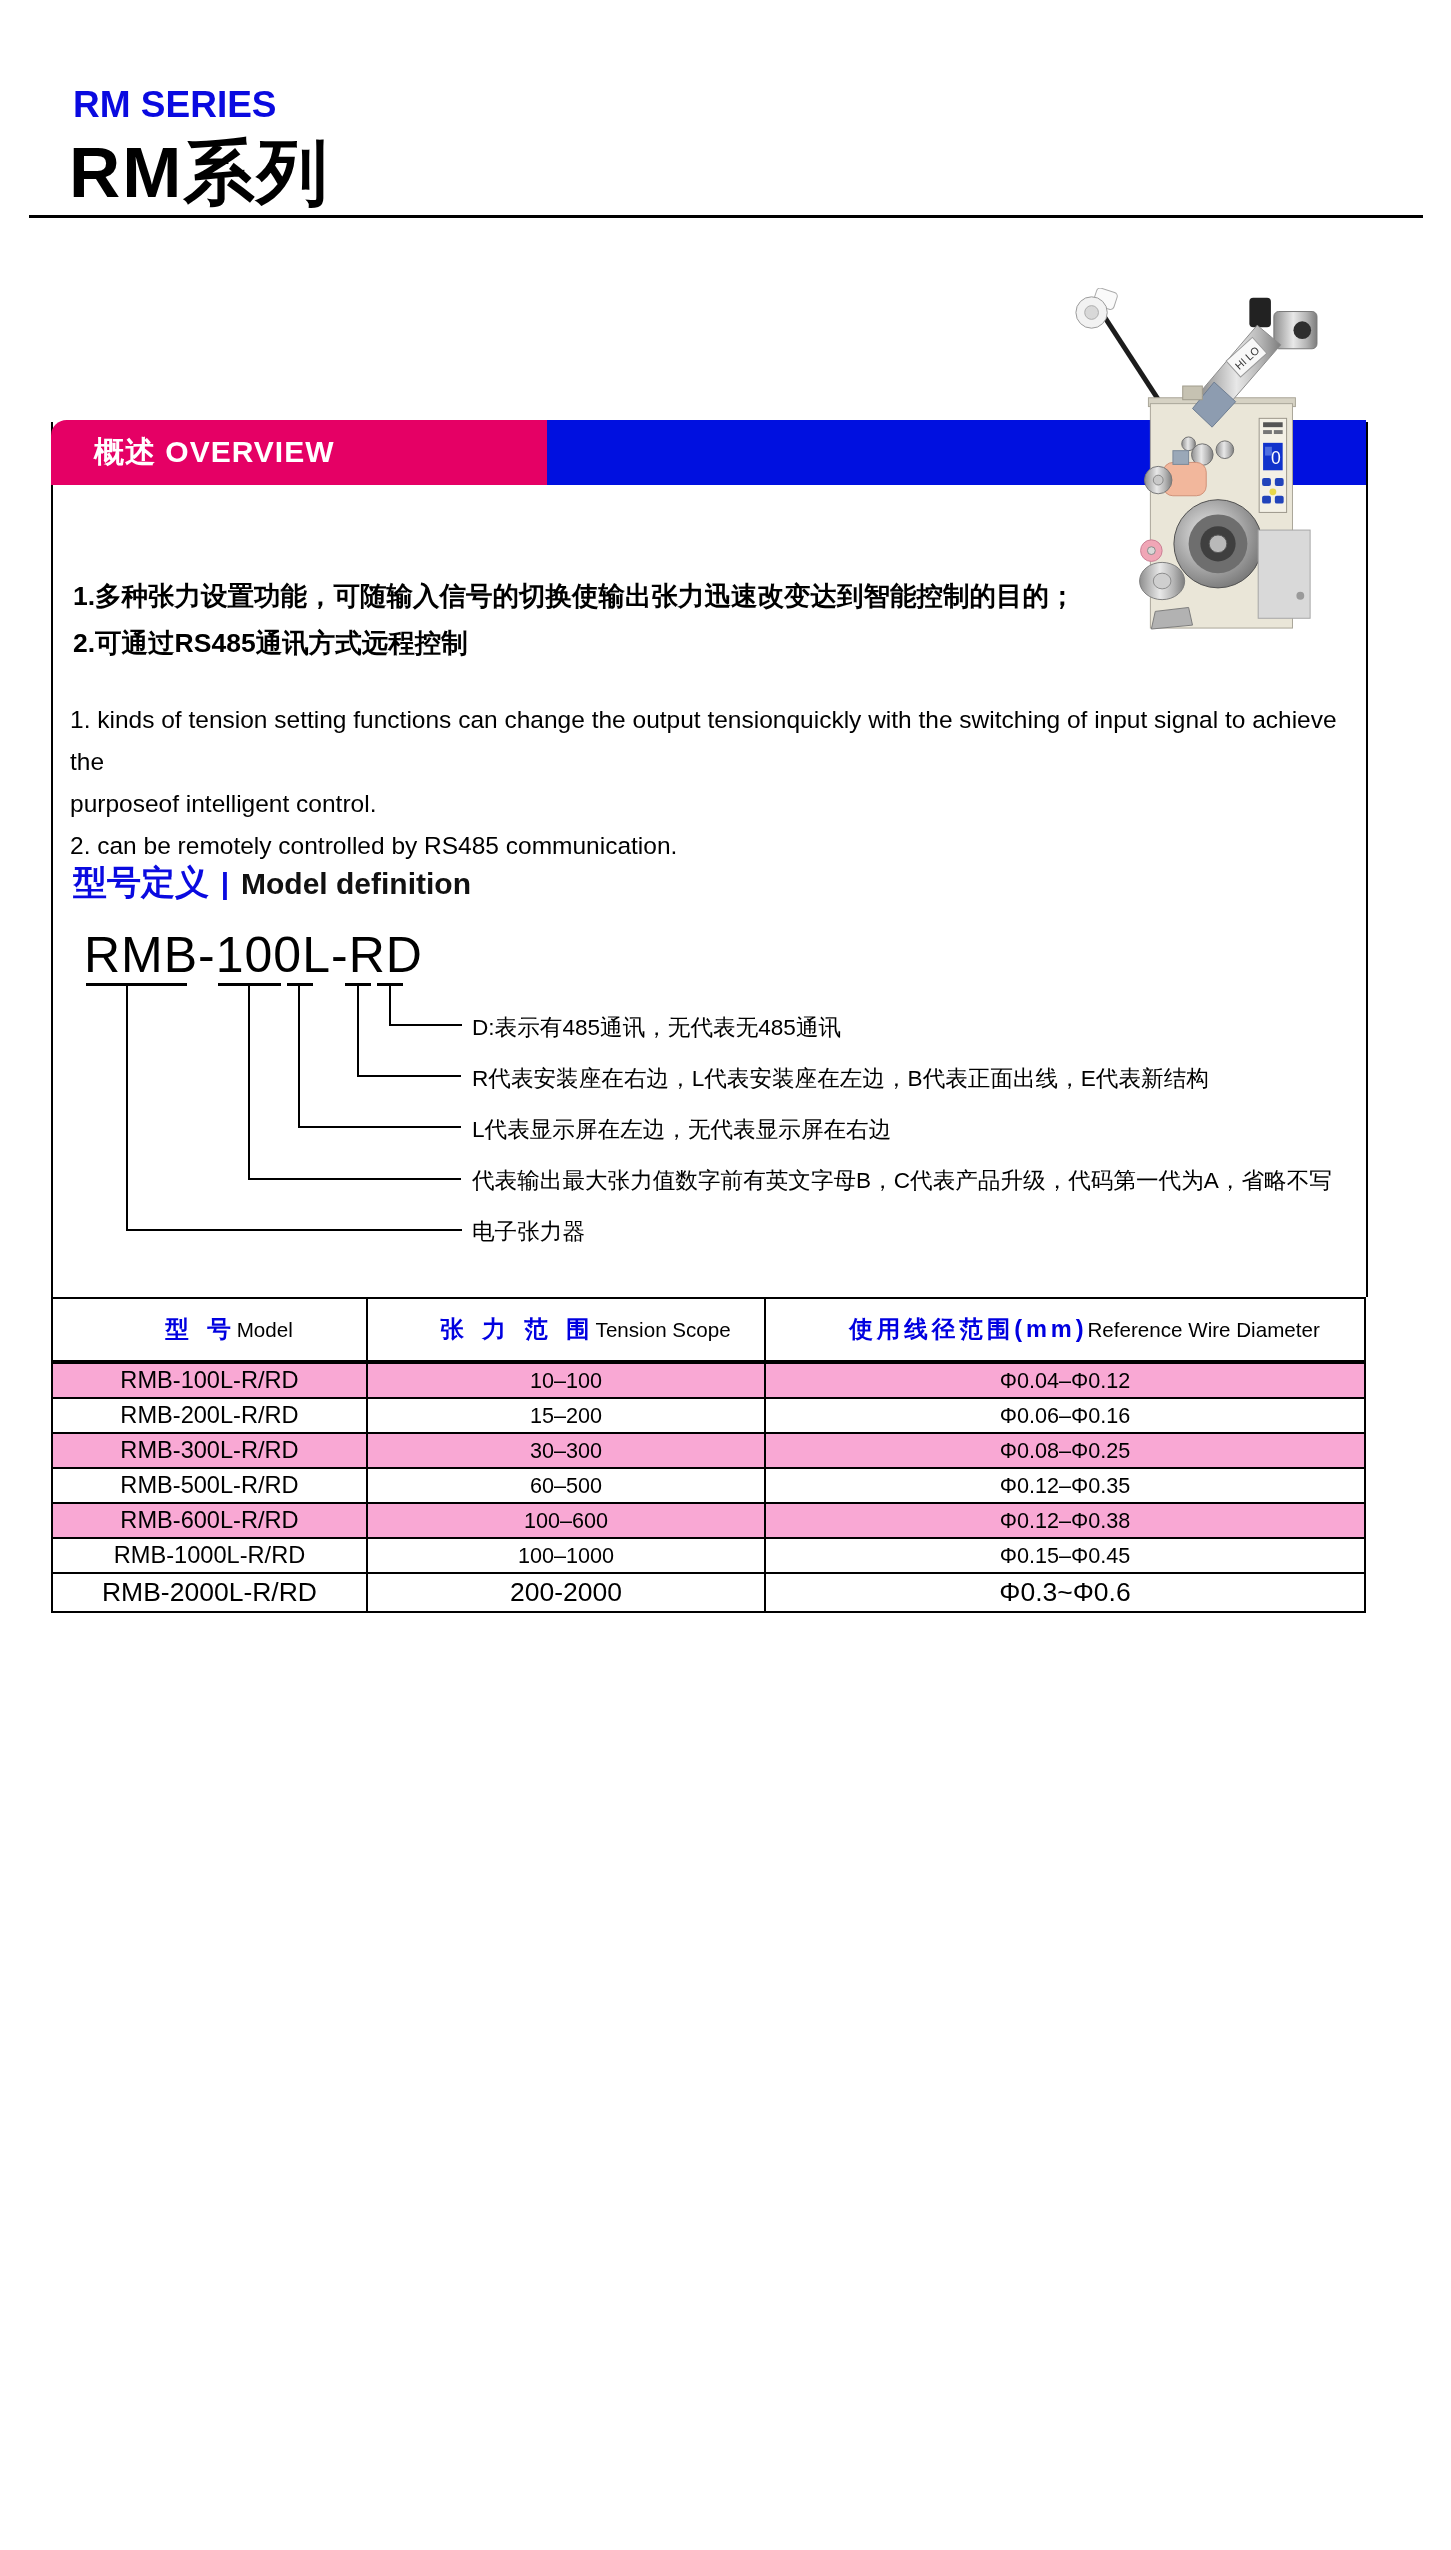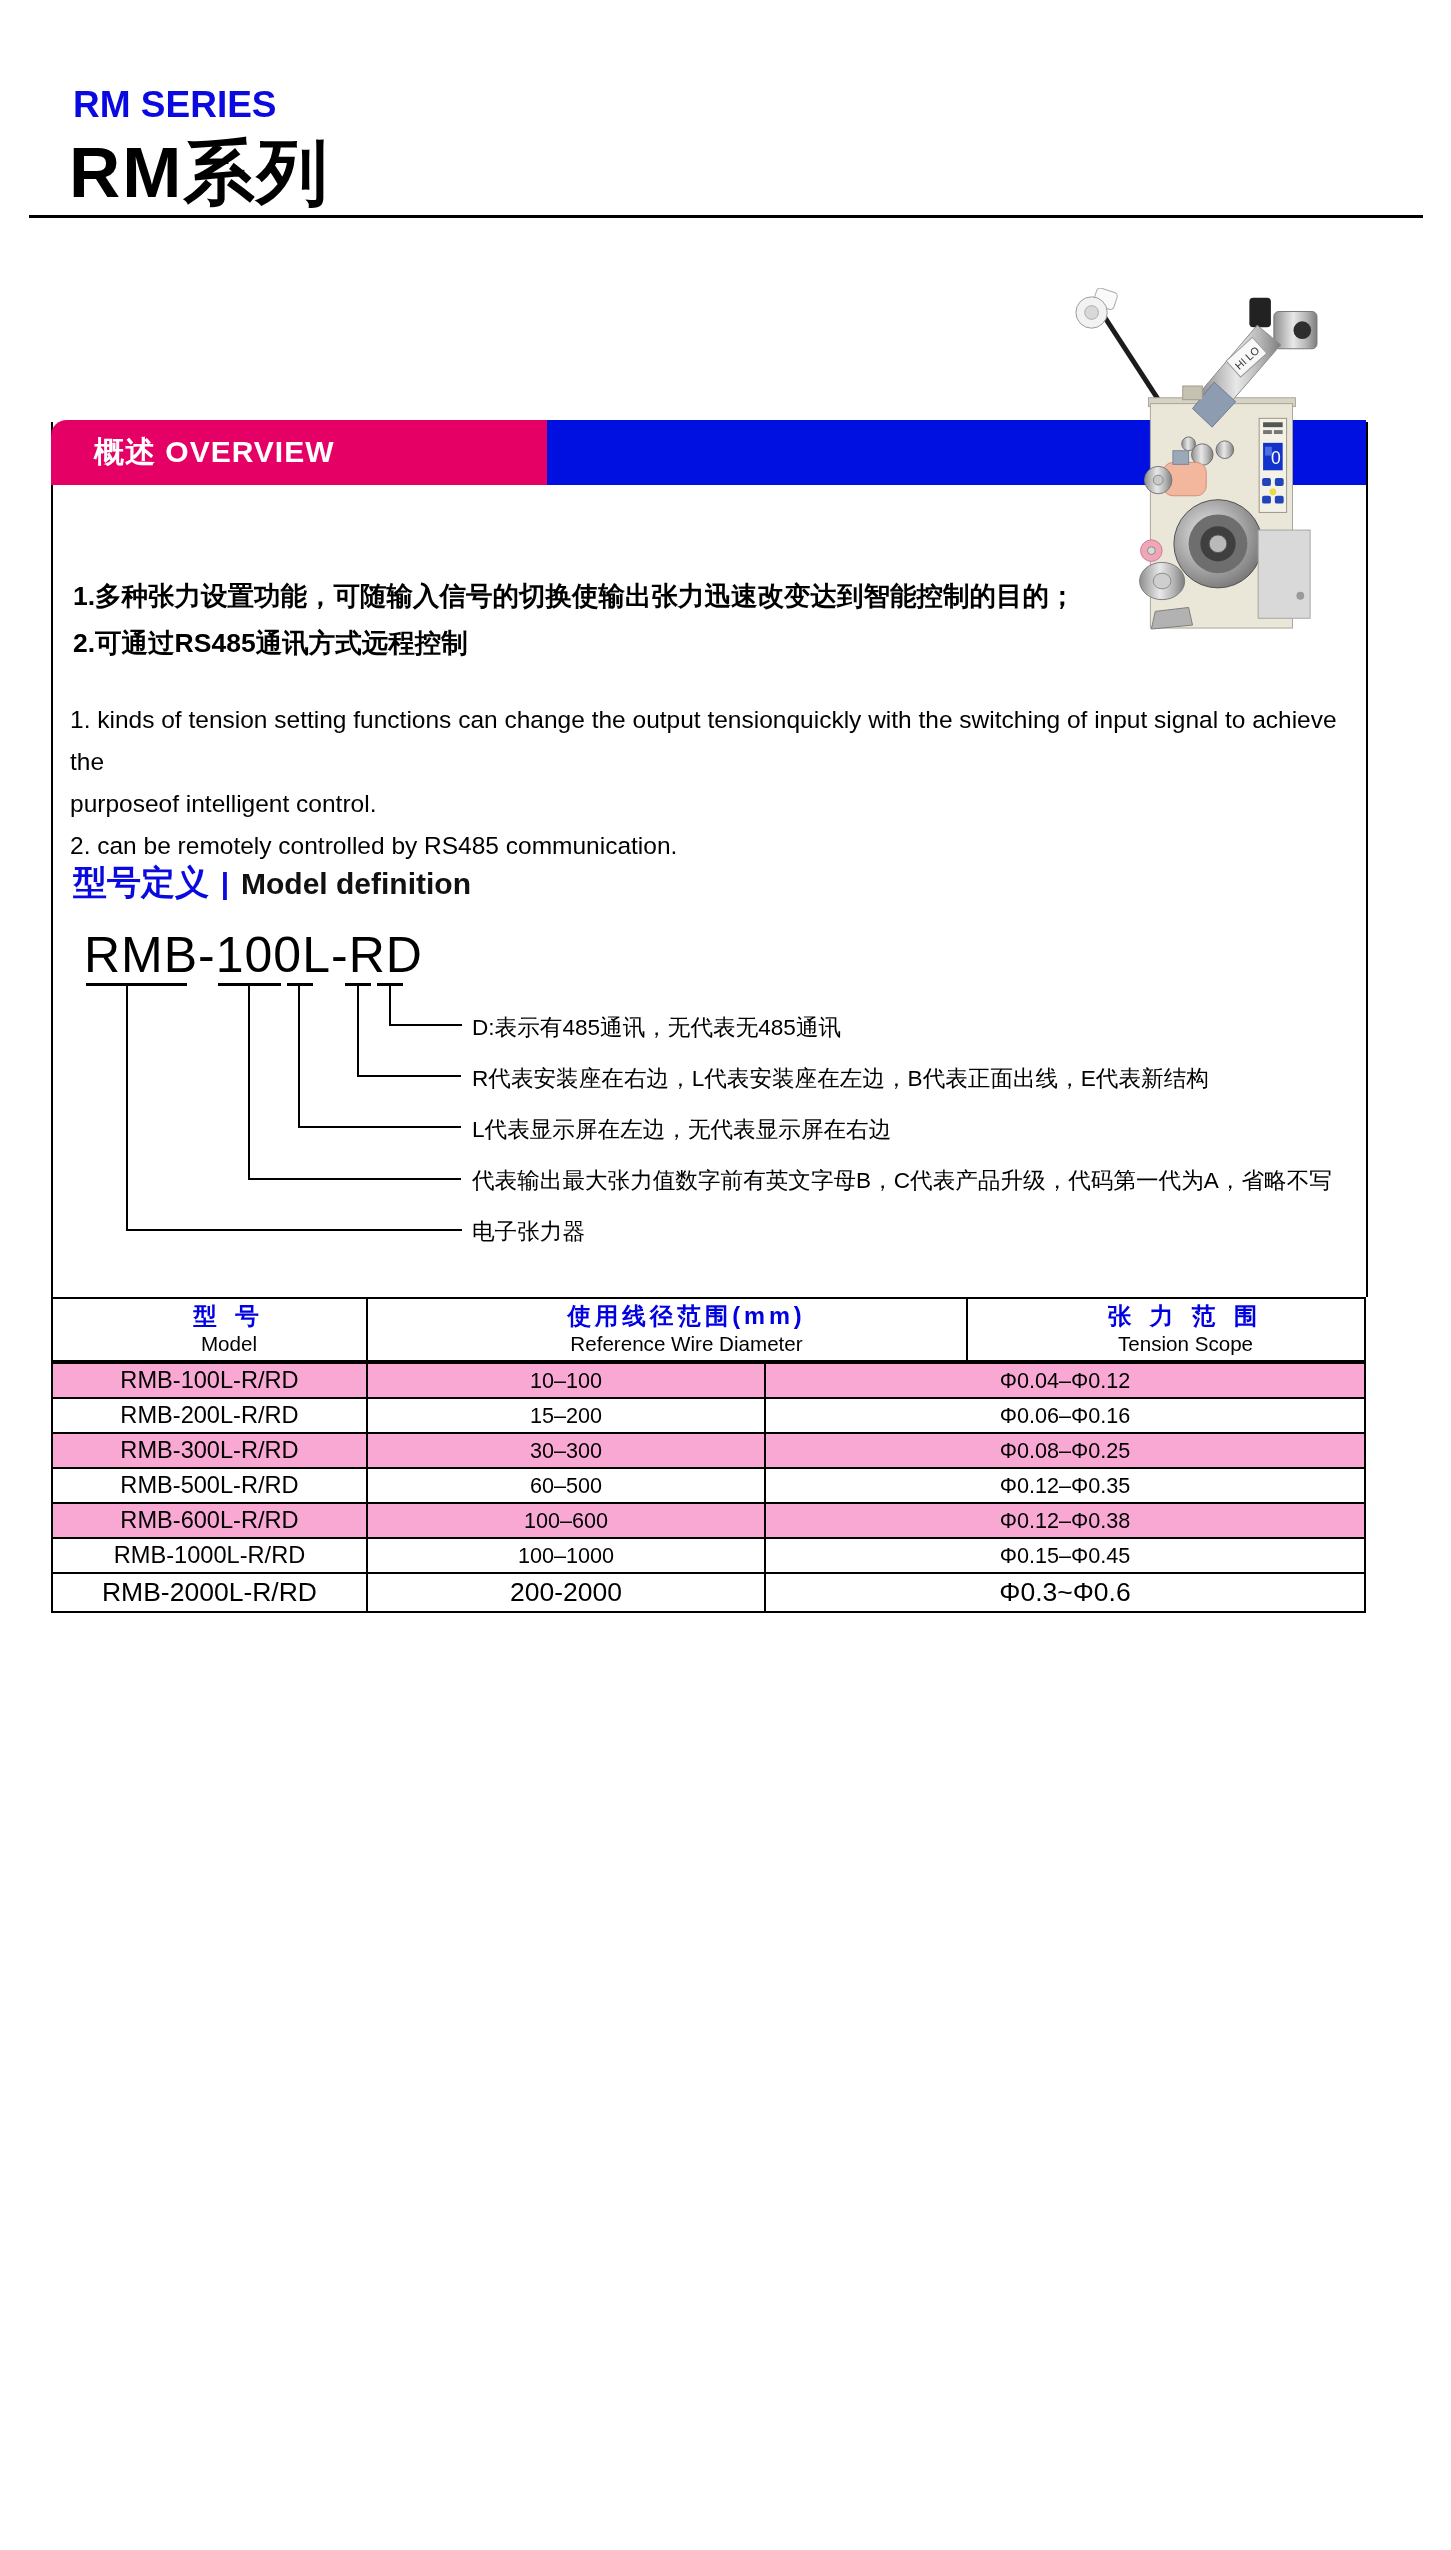--- a/index.html
+++ b/index.html
@@ -74,21 +74,21 @@
     font-size:22.6px;color:#000;white-space:nowrap;font-weight:500;text-align:right;
   }
 
   
   .spec-table{
     left:51px;top:1297px;width:1315px;
     border:2.9px solid #000;box-sizing:border-box;
     background:#fff;
   }
   .t-head{display:flex;border-bottom:2.9px solid #000;height:61px;}
-  .t-col{box-sizing:border-box;display:flex;flex-direction:column;align-items:center;justify-content:center;padding-left:39px;}
+  .t-col{box-sizing:border-box;display:flex;flex-direction:row;align-items:center;justify-content:center;padding-left:39px;}
   .t-col + .t-col{border-left:2px solid #000;}
   .c1{width:313px;}
   .c2{width:398px;}
   .c3{flex:1;}
   .h-zh{color:#0000e0;font-weight:bold;font-size:23.6px;letter-spacing:5.9px;line-height:27.5px;}
   .h-en{color:#000;font-size:20.6px;line-height:25.5px;}
   .t-row{display:flex;height:33px;border-top:2px solid #000;}
   .t-row:first-of-type{border-top:none;}
   .t-cell{box-sizing:border-box;display:flex;align-items:center;justify-content:center;font-size:21.6px;color:#000;}
   .t-cell + .t-cell{border-left:2px solid #000;}
@@ -227,28 +227,28 @@
   <div class="abs annot" style="top:1114px">L代表显示屏在左边，无代表显示屏在右边</div>
   <div class="abs annot" style="top:1165px">代表输出最大张力值数字前有英文字母B，C代表产品升级，代码第一代为A，省略不写</div>
   <div class="abs annot" style="top:1216px">电子张力器</div>
 
   <div class="abs spec-table">
     <div class="t-head">
       <div class="t-col c1">
         <div class="h-zh">型 号</div>
         <div class="h-en">Model</div>
       </div>
+      <div class="t-col c2">
+        <div class="h-zh">张 力 范 围</div>
+        <div class="h-en">Tension Scope</div>
+      </div>
       <div class="t-col c3">
         <div class="h-zh" style="letter-spacing:3.9px">使用线径范围(mm)</div>
         <div class="h-en">Reference Wire Diameter</div>
       </div>
-      <div class="t-col c2">
-        <div class="h-zh">张 力 范 围</div>
-        <div class="h-en">Tension Scope</div>
-      </div>
     </div>
 
     <div class="t-row gray">
       <div class="t-cell model c1">RMB-100L-R/RD</div>
       <div class="t-cell c2">10–100</div>
       <div class="t-cell c3">Φ0.04–Φ0.12</div>
     </div>
     <div class="t-row">
       <div class="t-cell model c1">RMB-200L-R/RD</div>
       <div class="t-cell c2">15–200</div>

